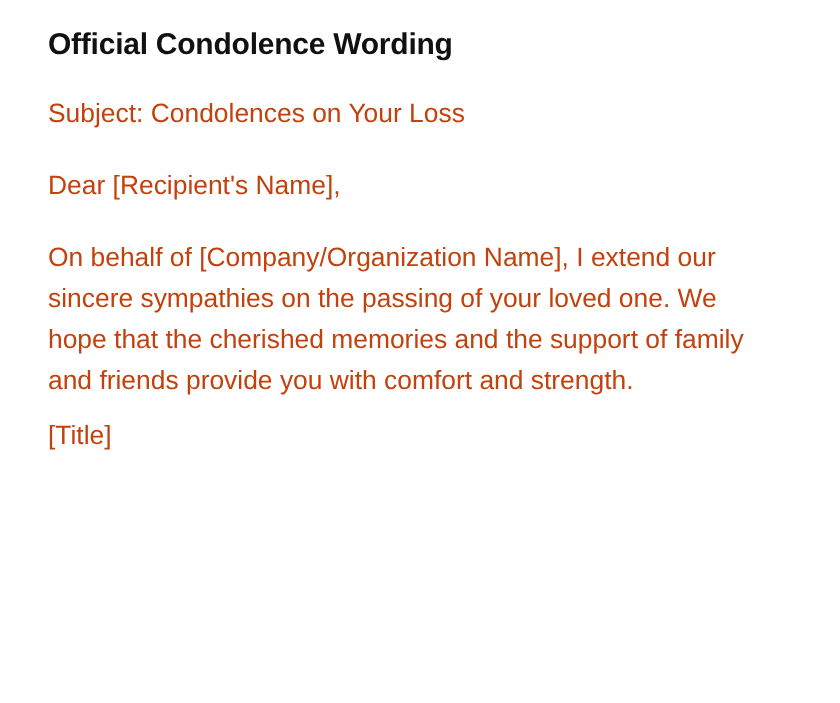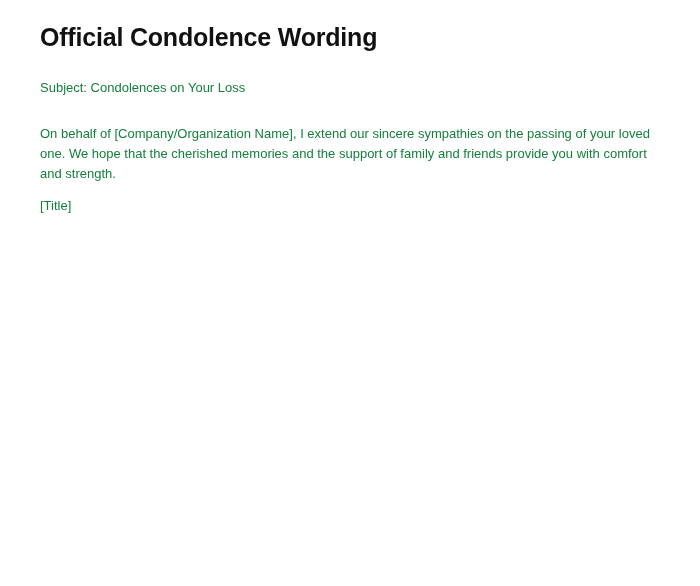--- a/index.html
+++ b/index.html
@@ -24,35 +24,36 @@
   }
   .doc-title {
     font-size: 25px;
     font-weight: bold;
     letter-spacing: -0.2px;
     color: #111111;
     margin: 0 0 26px 0;
     line-height: 1.2;
   }
   .para {
-    font-size: 13px;
+    font-size: 22px;
     line-height: 1.55;
-    color: #15803d;
+    color: #c2410c;
     margin: 0 0 26px 0;
     max-width: 610px;
     font-weight: 400;
   }
   .para.body-block {
     margin-bottom: 11px;
   }
   .para:last-child {
     margin-bottom: 0;
   }
 </style>
 </head>
 <body>
 
 <div class="page">
   <h1 class="doc-title">Official Condolence Wording</h1>
   <p class="para">Subject: Condolences on Your Loss</p>
+  <p class="para">Dear [Recipient's Name],</p>
   <p class="para body-block">On behalf of [Company/Organization Name], I extend our sincere sympathies on the passing of your loved one. We hope that the cherished memories and the support of family and friends provide you with comfort and strength.</p>
   <p class="para">[Title]</p>
 </div>
 
 </body></html>

